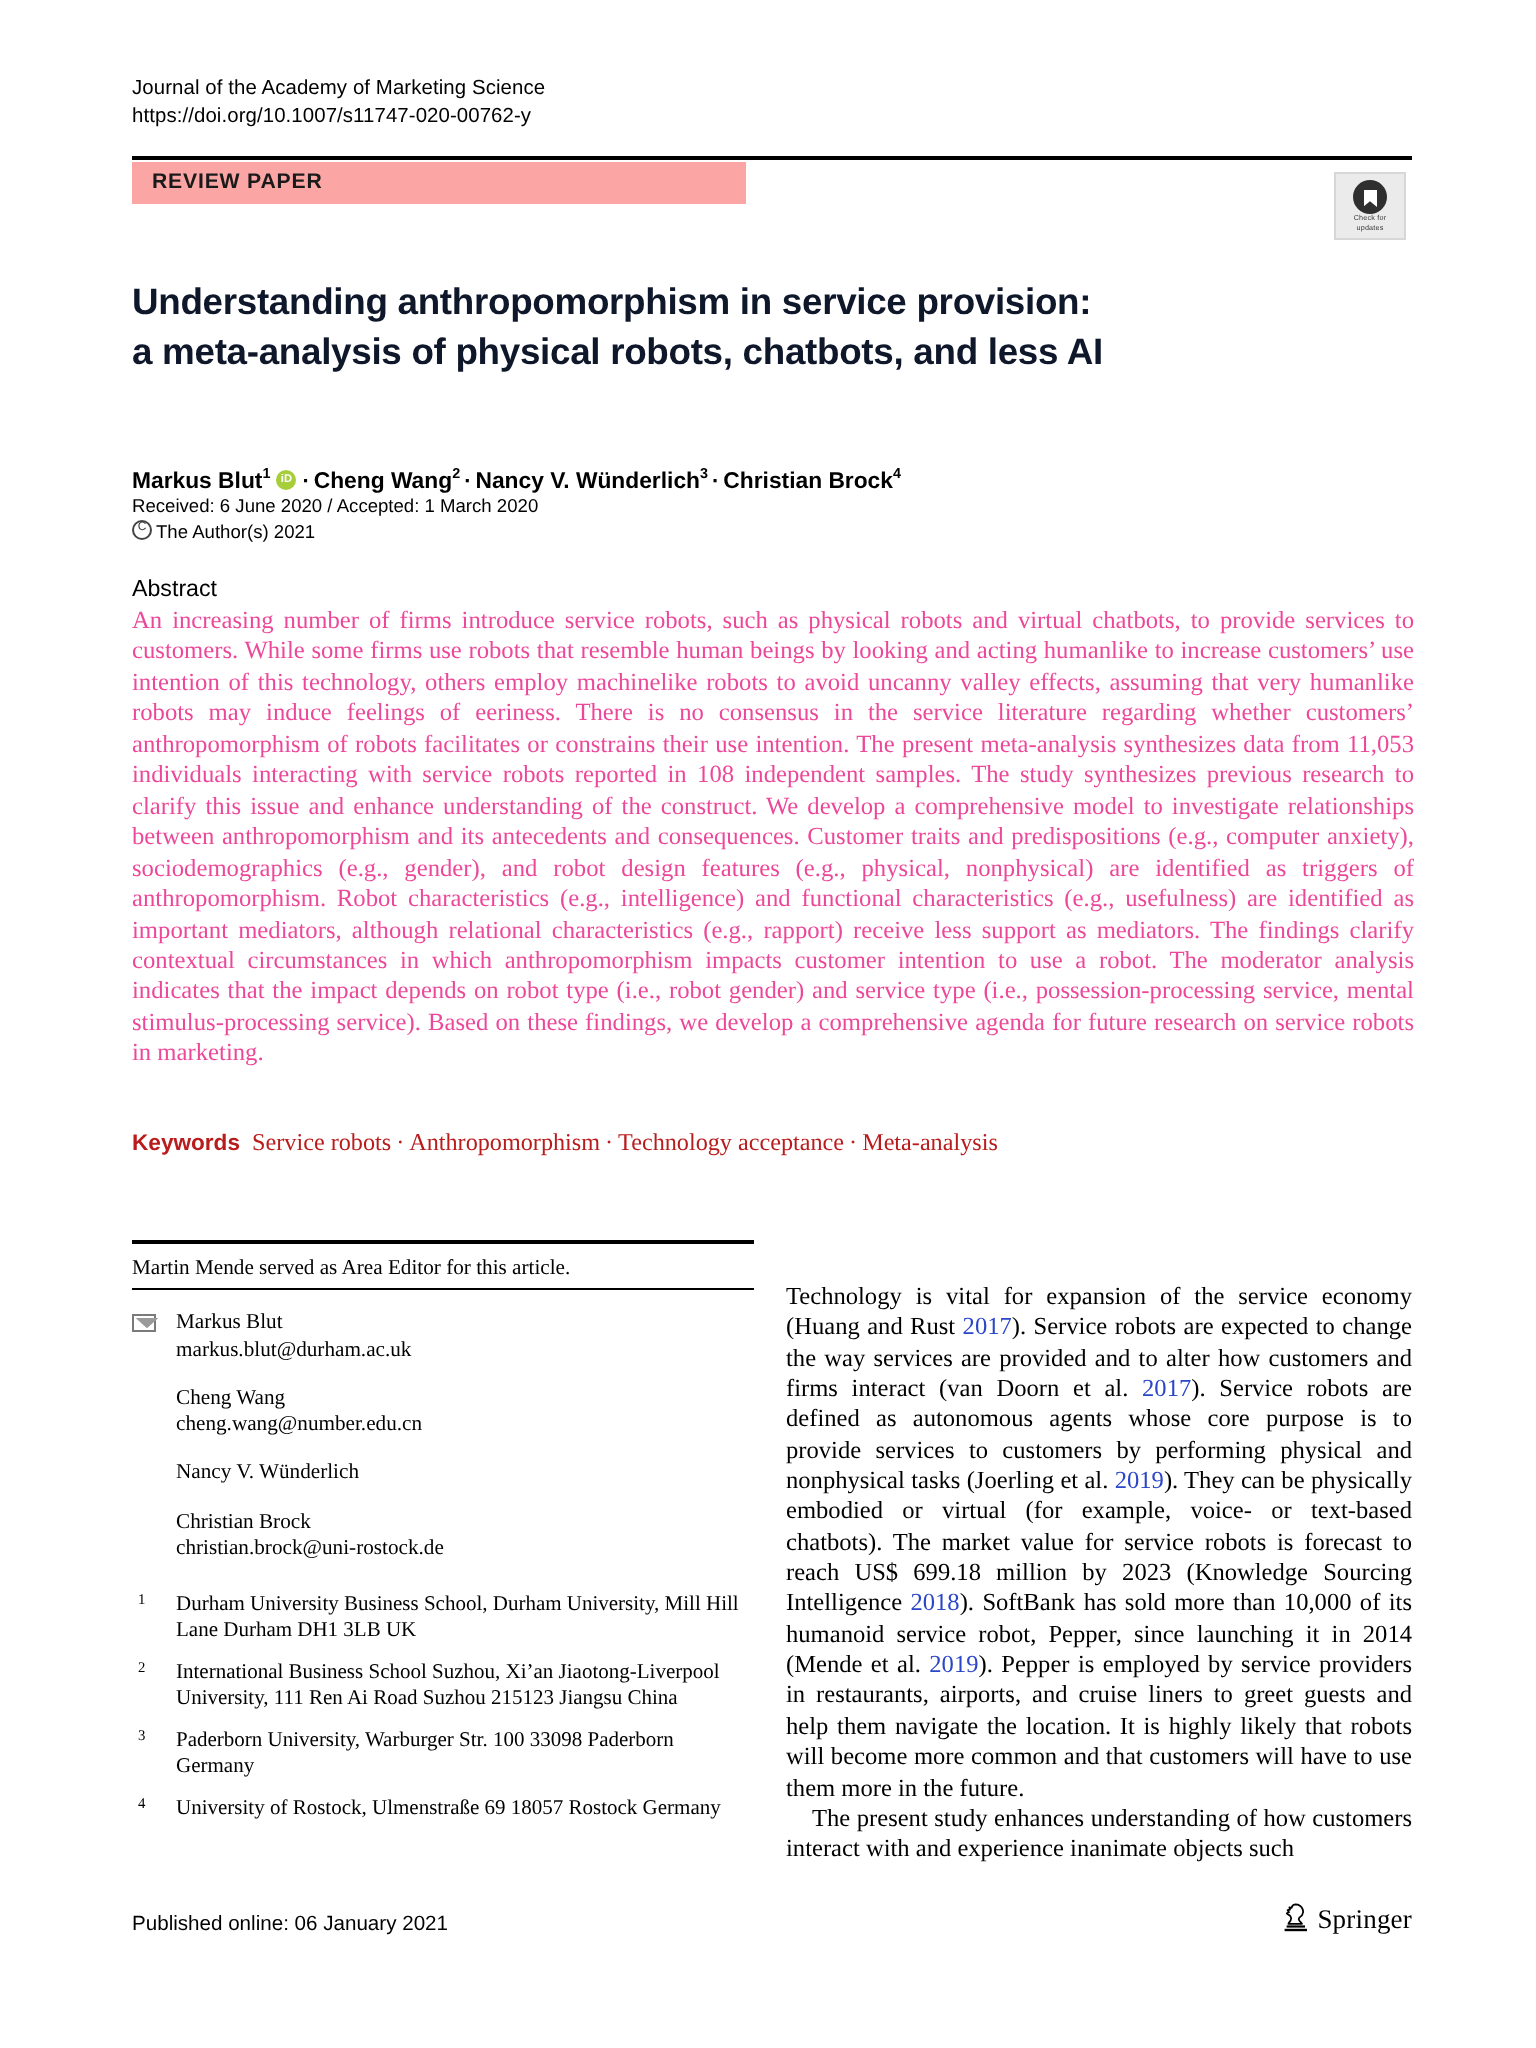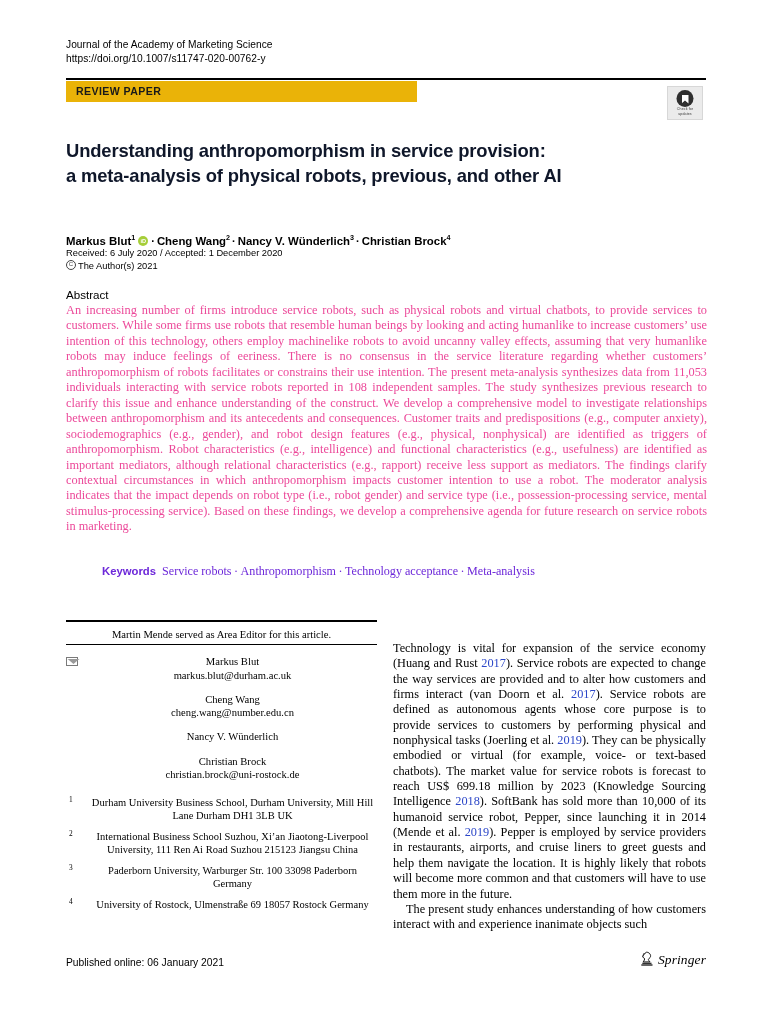--- a/index.html
+++ b/index.html
@@ -50,23 +50,23 @@
     top: 78px;
     width: 640px;
     height: 2.2px;
     background: #000;
   }
 
   .review-band {
     position: absolute;
     left: 66px;
     top: 80.5px;
-    width: 351px;
+    width: 307px;
     height: 21px;
-    background: #eab308;
+    background: #fca5a5;
   }
   .review-band span {
     position: absolute;
     left: 10px;
     top: 4px;
     font-family: "Liberation Sans", "DejaVu Sans", sans-serif;
     font-size: 10.6px;
     font-weight: bold;
     letter-spacing: 0.4px;
     color: #1a1a1a;
@@ -229,37 +229,35 @@
     hyphens: manual;
   }
 
   .keywords {
     position: absolute;
     left: 66px;
     top: 564px;
     width: 641px;
     font-size: 12.1px;
     line-height: 15px;
-    color: #6d28d9;
-    margin-left: 36px;
+    color: #b91c1c;
   }
   .keywords .kw-label {
     font-family: "Liberation Sans", "DejaVu Sans", sans-serif;
     font-size: 11.3px;
     font-weight: bold;
   }
   .kw-sep { padding: 0 2.5px; }
 
   
   .col-left {
     position: absolute;
     left: 66px;
     top: 620px;
     width: 311px;
-    text-align: center;
   }
   .editor-rule {
     width: 311px;
     height: 1.8px;
     background: #000;
     margin-bottom: 6px;
   }
   .editor-note {
     font-size: 10.6px;
     line-height: 13px;
@@ -356,21 +354,20 @@
   .springer-mark {
     width: 14px;
     height: 17px;
     position: relative;
   }
   .springer-word {
     font-family: "Liberation Serif", "DejaVu Serif", serif;
     font-size: 13.5px;
     color: #000;
     letter-spacing: 0.1px;
-    font-style: italic;
   }
 </style>
 </head>
 <body>
 
 <div class="page">
 
   <div class="masthead">
     <div class="journal-name">Journal of the Academy of Marketing Science</div>
     <div class="doi">https://doi.org/10.1007/s11747-020-00762-y</div>
@@ -387,29 +384,29 @@
       <div class="cm-bookmark"></div>
     </div>
     <div class="cm-label">
       <div>Check for</div>
       <div>updates</div>
     </div>
   </div>
 
   <h1 class="title" style="margin:0;">
     <span>Understanding anthropomorphism in service provision:</span><br>
-    <span>a meta-analysis of physical robots, previous, and other AI</span>
+    <span>a meta-analysis of physical robots, chatbots, and less AI</span>
   </h1>
 
   <div class="authors">
     <span>Markus Blut</span><sup>1</sup><span class="orcid"></span><span class="dotsep">·</span><span>Cheng Wang</span><sup>2</sup><span class="dotsep">·</span><span>Nancy V. Wünderlich</span><sup>3</sup><span class="dotsep">·</span><span>Christian Brock</span><sup>4</sup>
   </div>
 
   <div class="dates">
-    <div>Received: 6 July 2020 / Accepted: 1 December 2020</div>
+    <div>Received: 6 June 2020 / Accepted: 1 March 2020</div>
     <div class="copyline"><span class="copysym"></span><span>The Author(s) 2021</span></div>
   </div>
 
   <div class="abstract-head">Abstract</div>
   <div class="abstract-body">An increasing number of firms introduce service robots, such as physical robots and virtual chatbots, to provide services to customers. While some firms use robots that resemble human beings by looking and acting humanlike to increase customers’ use intention of this technology, others employ machinelike robots to avoid uncanny valley effects, assuming that very humanlike robots may induce feelings of eeriness. There is no consensus in the service literature regarding whether customers’ anthropomorphism of robots facilitates or constrains their use intention. The present meta-analysis synthesizes data from 11,053 individuals interacting with service robots reported in 108 independent samples. The study synthesizes previous research to clarify this issue and enhance understanding of the construct. We develop a comprehensive model to investigate relationships between anthropomorphism and its antecedents and consequences. Customer traits and predispositions (e.g., computer anxiety), sociodemographics (e.g., gender), and robot design features (e.g., physical, nonphysical) are identified as triggers of anthropomorphism. Robot characteristics (e.g., intelligence) and functional characteristics (e.g., usefulness) are identified as important mediators, although relational characteristics (e.g., rapport) receive less support as mediators. The findings clarify contextual circumstances in which anthropomorphism impacts customer intention to use a robot. The moderator analysis indicates that the impact depends on robot type (i.e., robot gender) and service type (i.e., possession-processing service, mental stimulus-processing service). Based on these findings, we develop a comprehensive agenda for future research on service robots in marketing.</div>
 
   <div class="keywords">
     <span class="kw-label">Keywords</span>&nbsp;
     <span>Service robots</span><span class="kw-sep">·</span><span>Anthropomorphism</span><span class="kw-sep">·</span><span>Technology acceptance</span><span class="kw-sep">·</span><span>Meta-analysis</span>
   </div>

